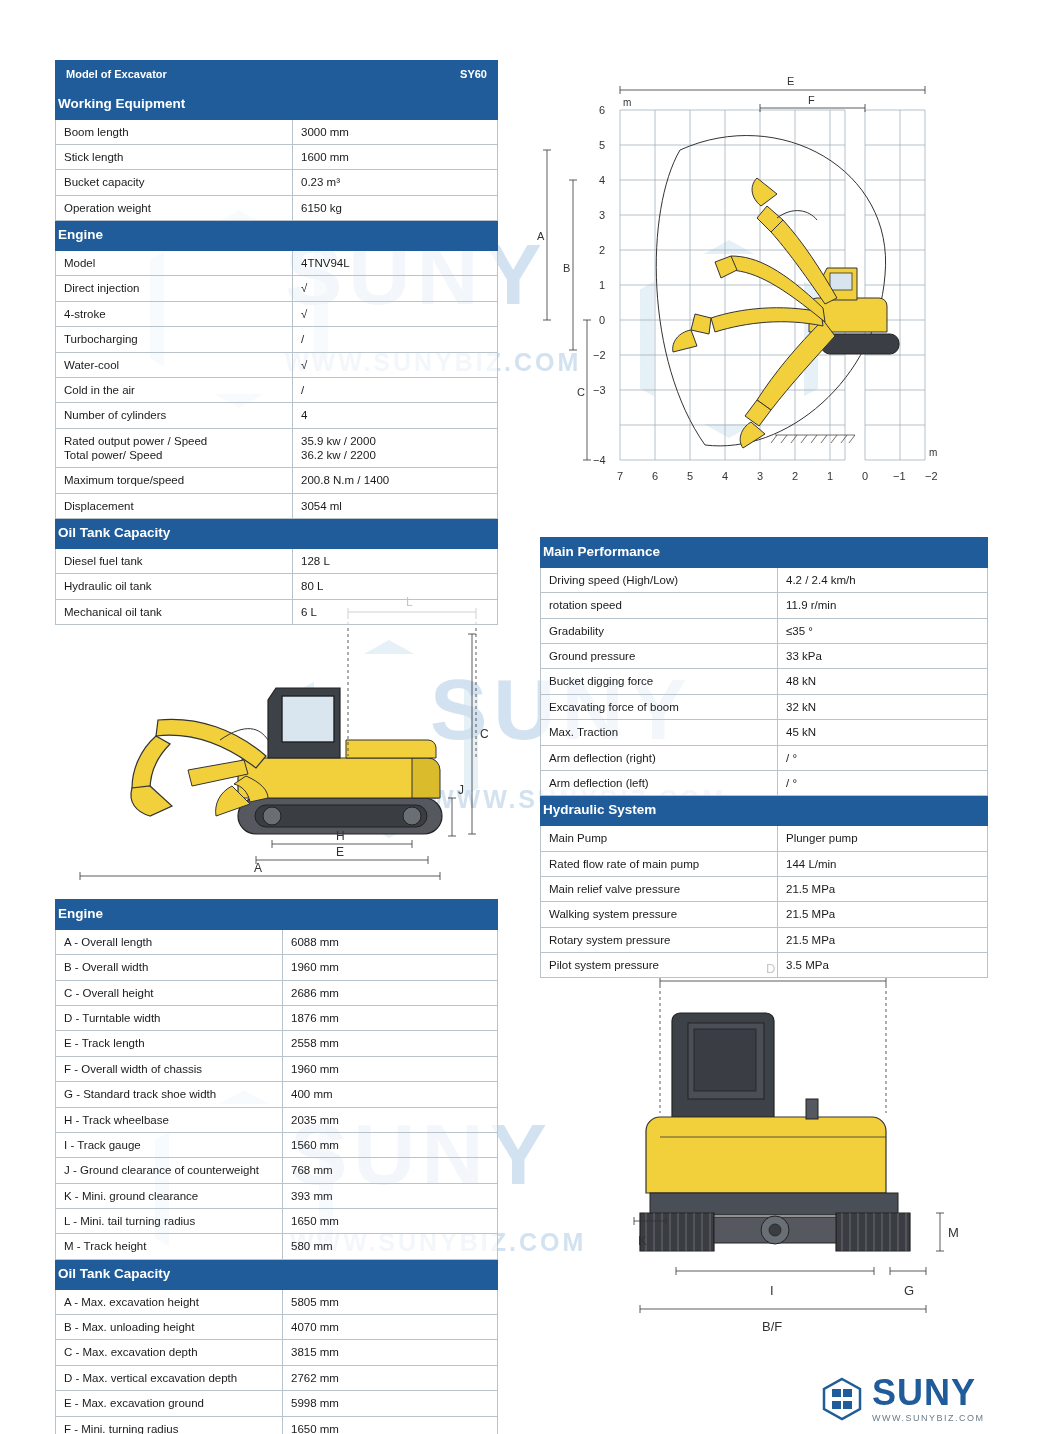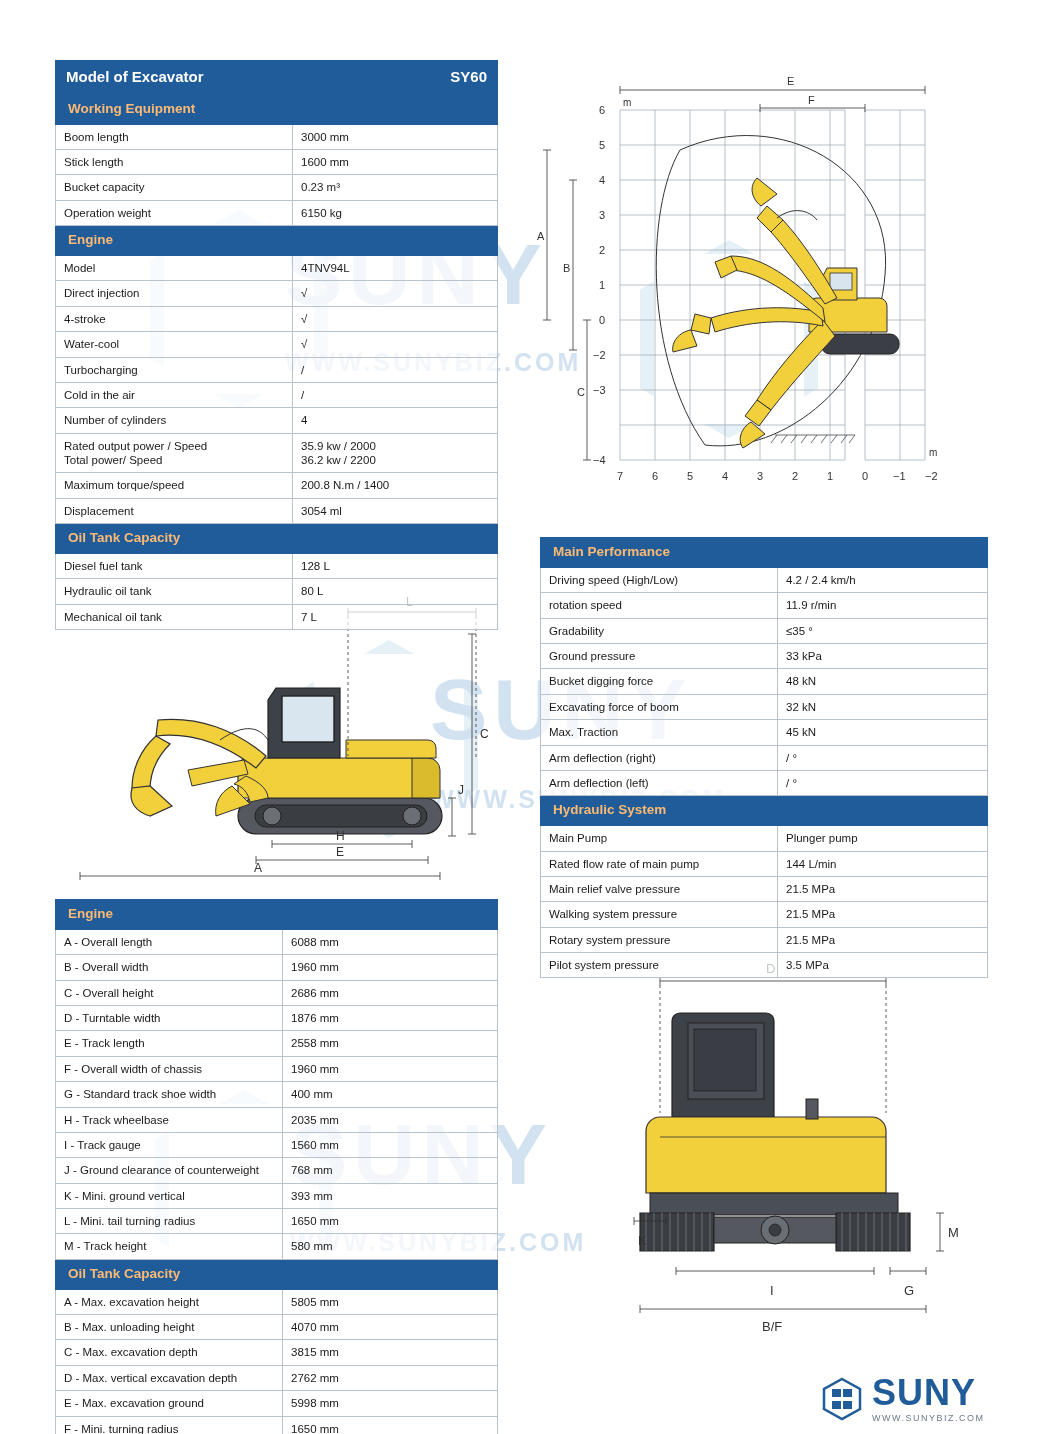--- a/index.html
+++ b/index.html
@@ -61,33 +61,33 @@
     border: 1px solid #b9c3cc;
     font-size: 11.5px;
     padding: 5px 8px;
     line-height: 1.25;
     background: rgba(255,255,255,0.72);
   }
   .tbl tr.hdr td {
     background: #1f5c99;
     color: #ffffff;
     font-weight: bold;
-    font-size: 15px;
+    font-size: 11px;
     padding: 7px 10px;
     border: 1px solid #1f5c99;
   }
   .tbl tr.hdr td.center {
     text-align: right;
   }
   .tbl tr.sec td {
     background: #1f5c99;
-    color: #fdba74;
+    color: #ffffff;
     font-weight: bold;
     font-size: 13.5px;
-    padding: 6px 12px;
+    padding: 6px 2px;
     border: 1px solid #1f5c99;
   }
   .two-lines {
     white-space: pre-line;
   }
 
   
   #table-specs   { left: 55px;  top: 60px;  width: 442px; }
   #table-perf    { left: 540px; top: 537px; width: 447px; }
   #table-dims    { left: 55px;  top: 899px; width: 442px; }
@@ -184,26 +184,26 @@
         </tr>
       <tr>
           <td>Direct injection</td>
           <td>√</td>
         </tr>
       <tr>
           <td>4-stroke</td>
           <td>√</td>
         </tr>
       <tr>
+          <td>Turbocharging</td>
+          <td>/</td>
+        </tr>
+      <tr>
           <td>Water-cool</td>
           <td>√</td>
-        </tr>
-      <tr>
-          <td>Turbocharging</td>
-          <td>/</td>
         </tr>
       <tr>
           <td>Cold in the air</td>
           <td>/</td>
         </tr>
       <tr>
           <td>Number of cylinders</td>
           <td>4</td>
         </tr>
       <tr>
@@ -227,21 +227,21 @@
       <tr>
           <td>Diesel fuel tank</td>
           <td>128 L</td>
         </tr>
       <tr>
           <td>Hydraulic oil tank</td>
           <td>80 L</td>
         </tr>
       <tr>
           <td>Mechanical oil tank</td>
-          <td>7 L</td>
+          <td>6 L</td>
         </tr>
     </tbody>
   </table>
 
   <table class="tbl" id="table-perf">
     <colgroup>
         <col style="width:237px">
         <col style="width:210px">
       </colgroup>
     <tbody>
@@ -358,21 +358,21 @@
         </tr>
       <tr>
           <td>I - Track gauge</td>
           <td>1560 mm</td>
         </tr>
       <tr>
           <td>J - Ground clearance of counterweight</td>
           <td>768 mm</td>
         </tr>
       <tr>
-          <td>K - Mini. ground vertical</td>
+          <td>K - Mini. ground clearance</td>
           <td>393 mm</td>
         </tr>
       <tr>
           <td>L - Mini. tail turning radius</td>
           <td>1650 mm</td>
         </tr>
       <tr>
           <td>M - Track height</td>
           <td>580 mm</td>
         </tr>

